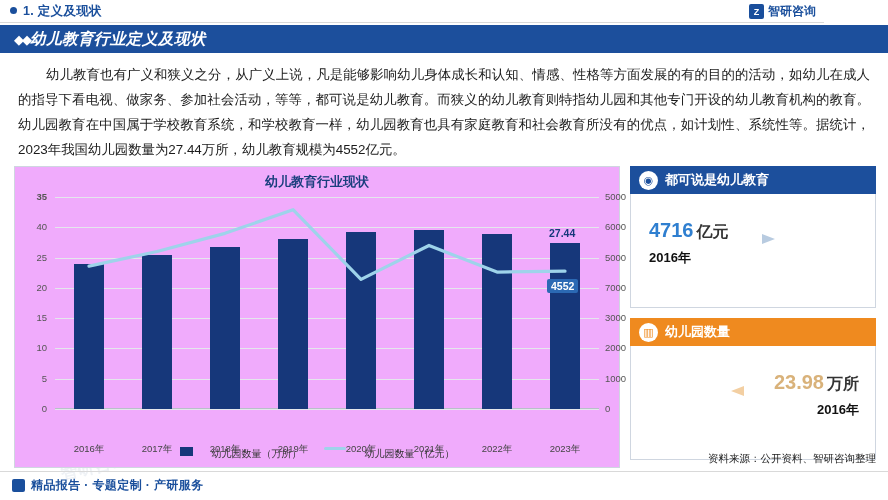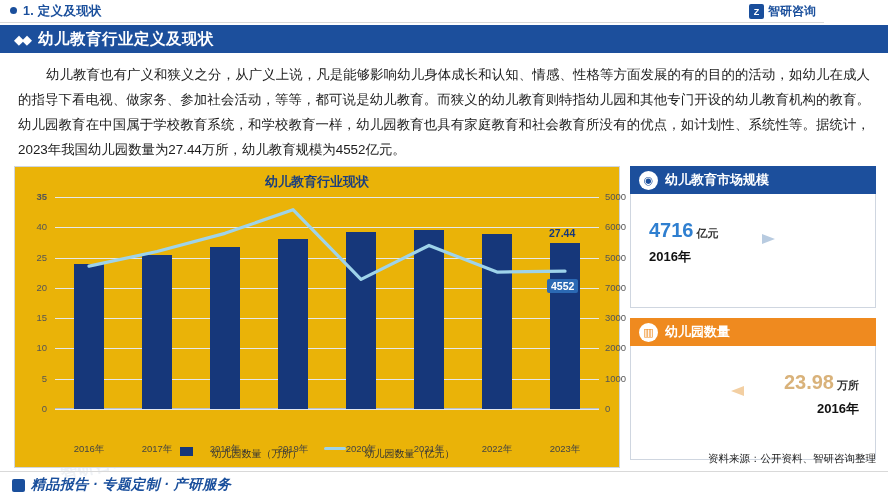--- a/index.html
+++ b/index.html
@@ -8,27 +8,27 @@
   
   .top-bar{position:absolute;left:0;top:0;width:824px;height:22px;border-bottom:1px solid #d9d9d9;}
   .top-dot{position:absolute;left:10px;top:7px;width:7px;height:7px;border-radius:50%;background:#1a4f9c;}
   .top-title{position:absolute;left:23px;top:3px;font-size:12.5px;font-weight:bold;color:#1a4f9c;letter-spacing:.3px;}
   .brand{position:absolute;right:8px;top:3px;display:flex;align-items:center;gap:4px;}
   .brand-mark{width:15px;height:15px;background:#1a4f9c;border-radius:2px;color:#fff;font-size:9px;font-weight:bold;display:flex;align-items:center;justify-content:center;}
   .brand-text{font-size:12px;color:#1a4f9c;font-weight:bold;}
 
   .blue-band{position:absolute;left:0;top:25px;width:888px;height:28px;background:#1c4f9c;display:flex;align-items:center;}
   .band-diamond{margin-left:14px;color:#ffffff;font-size:13px;letter-spacing:-2px;}
-  .band-title{margin-left:8px;color:#ffffff;font-size:15.5px;font-weight:bold;letter-spacing:.5px;}
+  .band-title{color:#ffffff;font-size:15.5px;font-weight:bold;letter-spacing:.5px;font-style:italic;}
 
   
   .para{position:absolute;left:18px;top:62px;width:852px;font-size:13.4px;line-height:25px;color:#1b1b1b;text-align:justify;text-indent:28px;}
 
   
-  .chart-panel{position:absolute;left:14px;top:166px;width:604px;height:300px;border:1px solid #cfd6e0;background:#eab308;}
+  .chart-panel{position:absolute;left:14px;top:166px;width:604px;height:300px;border:1px solid #cfd6e0;background:#f0abfc;}
   .chart-title{position:absolute;left:0;top:6px;width:604px;text-align:center;font-size:13px;font-weight:bold;color:#1b3f7e;}
   .plot{position:absolute;left:40px;top:30px;width:544px;height:212px;}
   .axis-y-label{position:absolute;left:4px;width:30px;text-align:right;font-size:9.5px;color:#555;}
   .axis-y2-label{position:absolute;right:2px;width:34px;text-align:left;font-size:9.5px;color:#555;}
   .gridline{position:absolute;left:0;width:100%;height:1px;background:#e4e7ec;}
   .x-axis{position:absolute;left:0;bottom:0;width:100%;height:1px;background:#b8bfc9;}
   .bar{position:absolute;bottom:0;width:30px;background:#16377a;}
   .xtick{position:absolute;top:246px;font-size:9.5px;color:#444;text-align:center;width:56px;}
   .dlabel{position:absolute;font-size:10.5px;font-weight:bold;color:#16377a;}
   .dlabel2{position:absolute;font-size:10.5px;font-weight:bold;color:#ffffff;background:#2b69b4;padding:1px 4px;border-radius:2px;}
@@ -41,33 +41,33 @@
   .card{position:absolute;left:630px;width:244px;border:1px solid #cfd6e0;background:#fff;}
   .card1{top:166px;height:140px;}
   .card2{top:318px;height:140px;}
   .card-head{position:absolute;left:-1px;top:-1px;width:246px;height:28px;background:#1c4f9c;display:flex;align-items:center;}
   .card-head.orange{background:#ef8a1f;}
   .card-ico{width:19px;height:19px;border-radius:50%;background:#ffffff;margin-left:9px;display:flex;align-items:center;justify-content:center;font-size:11px;color:#1c4f9c;}
   .card-head.orange .card-ico{color:#ef8a1f;}
   .card-title{color:#fff;font-size:13px;font-weight:bold;margin-left:7px;}
   .kv{position:absolute;top:52px;}
   .big{font-size:20px;font-weight:bold;}
-  .unit{font-size:11px;color:#333;font-weight:bold;margin-left:3px;}
+  .unit{font-size:16px;color:#333;font-weight:bold;margin-left:3px;}
   .yr{font-size:13px;font-weight:bold;color:#111;margin-top:6px;}
   .blue{color:#2f7fd0;}
   .orange{color:#ef8a1f;}
   .arrow-wrap{position:absolute;top:64px;left:50%;transform:translateX(-50%);}
   .tri-down{color:#13a05a;font-size:12px;font-weight:bold;margin-left:4px;}
   .tri-up{color:#e03131;font-size:12px;font-weight:bold;margin-right:3px;}
 
   
   .foot-line{position:absolute;left:0;bottom:28px;width:888px;height:1px;background:#d9d9d9;}
   .foot-left{position:absolute;left:12px;bottom:6px;display:flex;align-items:center;gap:6px;}
   .foot-mark{width:13px;height:13px;background:#1a4f9c;border-radius:2px;}
-  .foot-txt{font-size:14px;color:#1a4f9c;font-weight:bold;letter-spacing:.4px;font-style:italic;}
+  .foot-txt{font-size:12px;color:#1a4f9c;font-weight:bold;letter-spacing:.4px;}
   .src-note{position:absolute;right:12px;bottom:34px;font-size:10.5px;color:#222;}
 
   
   .wm{position:absolute;color:rgba(120,145,180,.13);font-size:17px;font-weight:bold;pointer-events:none;white-space:nowrap;}
 </style>
 </head>
 <body>
 
 <div class="top-bar">
   <div class="top-dot"></div>
@@ -150,21 +150,21 @@
     <div class="lg-item">
       <span class="lg-ln"></span>
       <span>幼儿园数量（亿元）</span>
     </div>
   </div>
 </div>
 
 <div class="card card1">
   <div class="card-head">
     <div class="card-ico">◉</div>
-    <div class="card-title">幼儿教育市场规模</div>
+    <div class="card-title">都可说是幼儿教育</div>
   </div>
   <div class="kv" style="left:18px;">
     <div><span class="big blue">4716</span><span class="unit">亿元</span></div>
     <div class="yr">2016年</div>
   </div>
   <div class="arrow-wrap">
     <svg width="46" height="16" viewBox="0 0 46 16">
         <path d="M0 9 L32 9 L32 3 L45 8 L32 13 L32 9 Z" fill="#b8cbe0"></path>
       </svg>
   </div>

